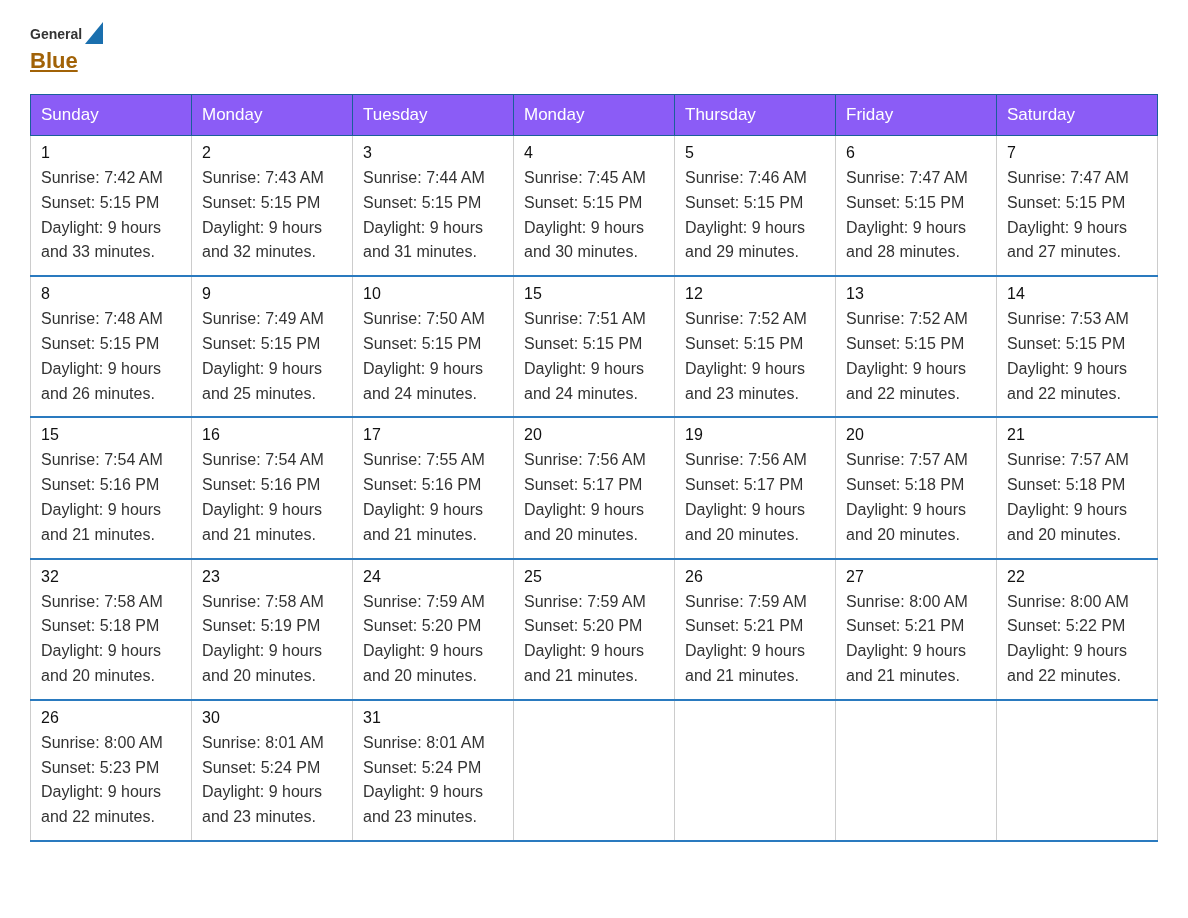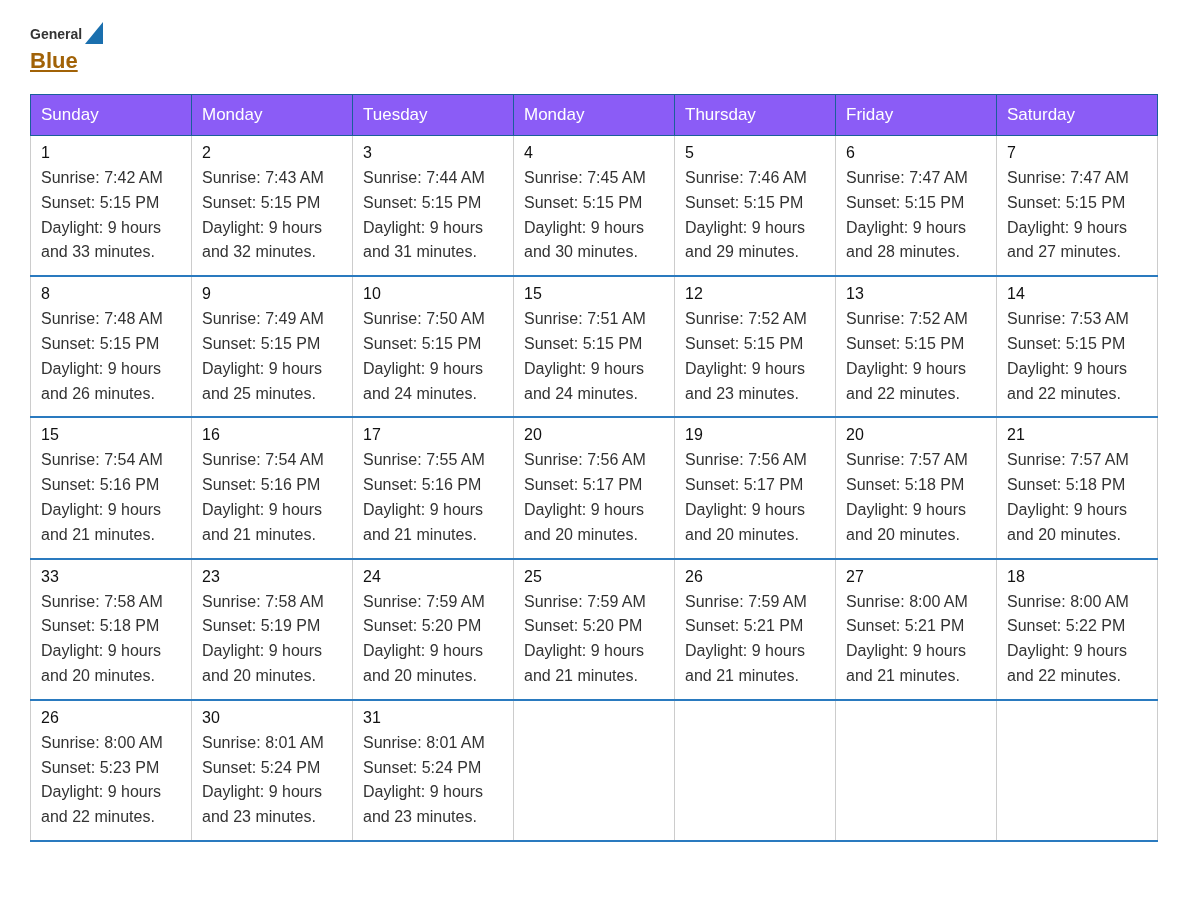--- a/index.html
+++ b/index.html
@@ -306,21 +306,21 @@
         <div class="day-info">
           Sunrise: 7:57 AM<br>
           Sunset: 5:18 PM<br>
           Daylight: 9 hours<br>
           and 20 minutes.
         </div>
       </td>
       </tr>
       <tr>
         <td>
-        <span class="day-num">33</span>
+        <span class="day-num">32</span>
         <div class="day-info">
           Sunrise: 7:58 AM<br>
           Sunset: 5:18 PM<br>
           Daylight: 9 hours<br>
           and 20 minutes.
         </div>
       </td>
         <td>
         <span class="day-num">23</span>
         <div class="day-info">
@@ -360,21 +360,21 @@
         <td>
         <span class="day-num">27</span>
         <div class="day-info">
           Sunrise: 8:00 AM<br>
           Sunset: 5:21 PM<br>
           Daylight: 9 hours<br>
           and 21 minutes.
         </div>
       </td>
         <td>
-        <span class="day-num">18</span>
+        <span class="day-num">22</span>
         <div class="day-info">
           Sunrise: 8:00 AM<br>
           Sunset: 5:22 PM<br>
           Daylight: 9 hours<br>
           and 22 minutes.
         </div>
       </td>
       </tr>
       <tr>
         <td>

